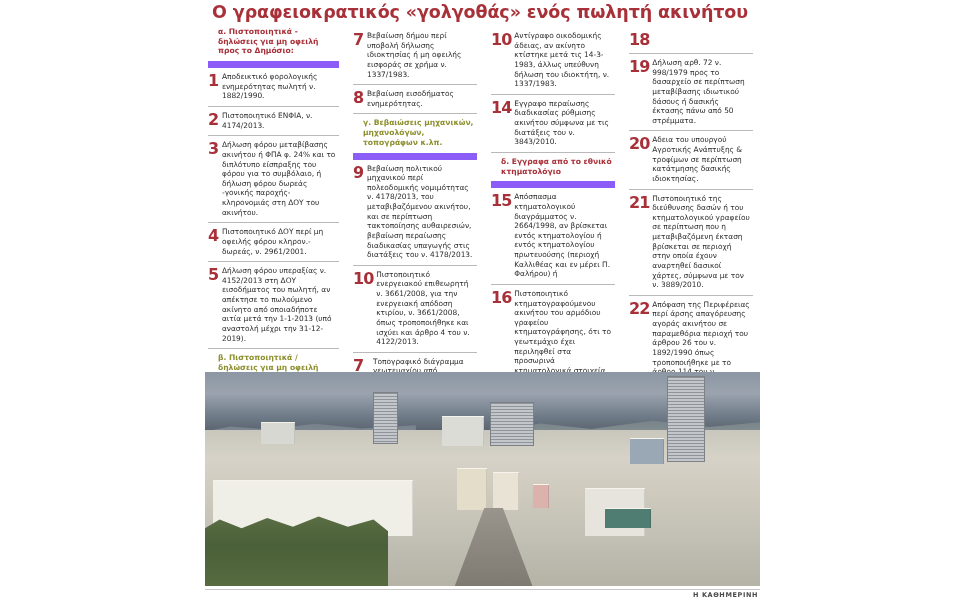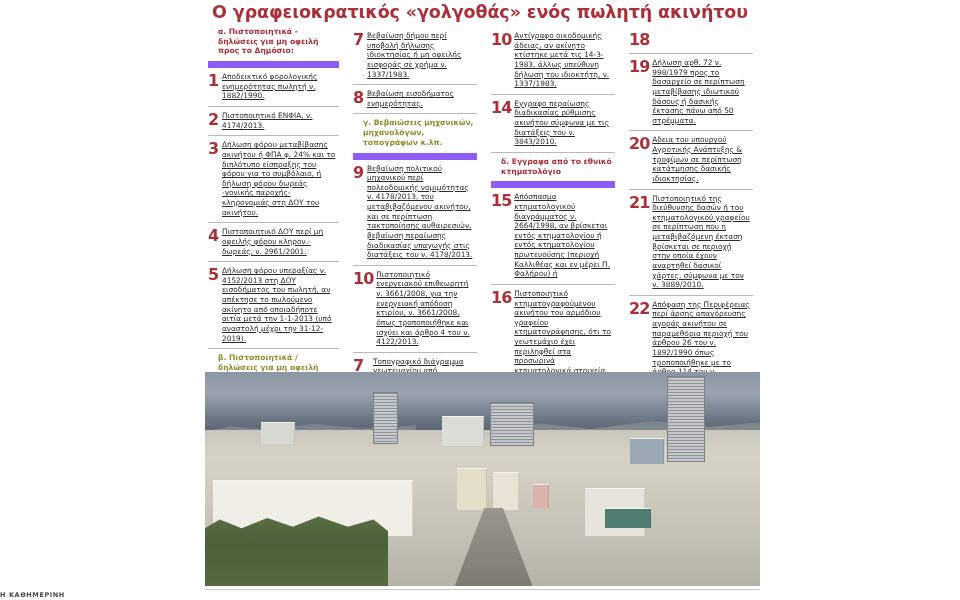--- a/index.html
+++ b/index.html
@@ -85,21 +85,20 @@
     padding-right: 2px;
     letter-spacing: -1px;
   }
   .num.two { min-width: 19px; }
   .txt {
     font-size: 7.4px;
     line-height: 1.30;
     color: #2b2b2b;
     flex: 1 1 auto;
     padding-left: 1px;
-    text-decoration: underline;
   }
   
   #photo-wrap {
     position: absolute;
     left: 205px; top: 372px;
     width: 555px; height: 214px;
     overflow: hidden;
   }
   #photo { position: absolute; inset: 0; }
   .sky {
@@ -140,20 +139,21 @@
   }
   .tower {
     position: absolute;
     background: repeating-linear-gradient(180deg,#8f9499 0px,#8f9499 1px,#c3c7cb 1px,#c3c7cb 3px);
     border: 1px solid #7c8186;
   }
   .photo-credit {
     position: absolute;
     left: 0; top: 591px;
     width: 960px;
+    text-align: right;
     padding-right: 202px;
     font-size: 6.5px;
     letter-spacing: .6px;
     color: #4a4a4a;
     font-weight: bold;
   }
   .baseline {
     position: absolute;
     left: 205px; top: 589px; width: 555px; height: 1px;
     background: #c8c8c8;

